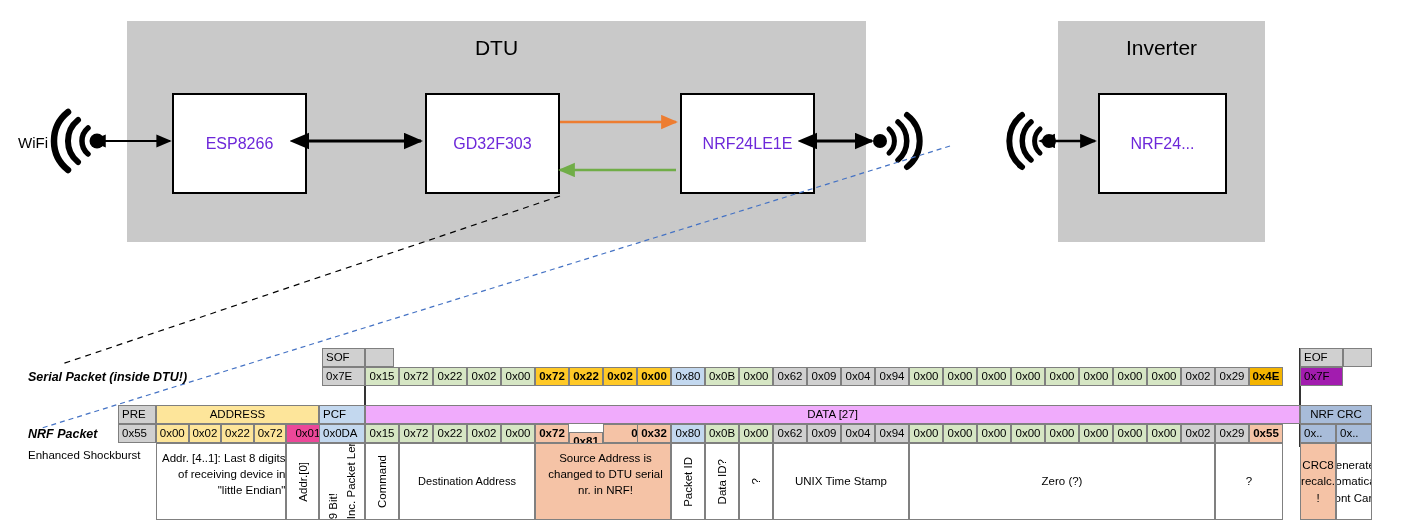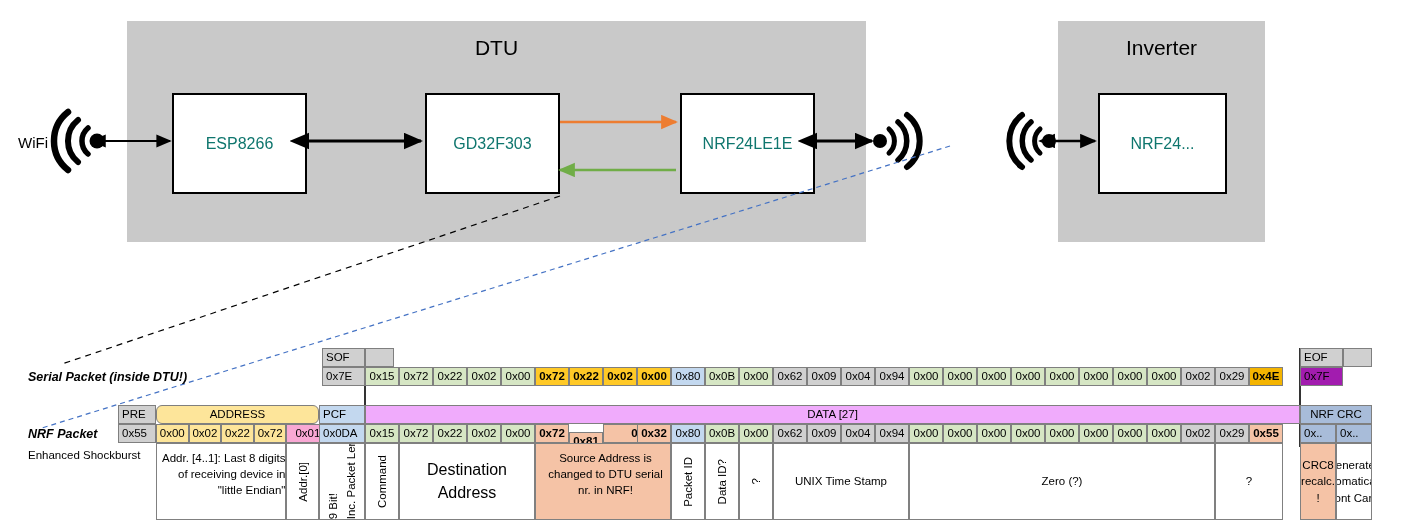--- a/index.html
+++ b/index.html
@@ -14,21 +14,21 @@
   .enclosure{
     position:absolute;background:#c9c9c9;border:1px solid #c9c9c9;
     display:flex;align-items:flex-start;justify-content:center;
   }
   .enclosure .encl-title{
     font-size:21px;color:#000;margin-top:14px;font-family:"Liberation Sans",sans-serif;
   }
   .chip{
     position:absolute;background:#ffffff;border:2.5px solid #000;
     display:flex;align-items:center;justify-content:center;
-    font-size:16px;color:#0f766e;
+    font-size:16px;color:#6d28d9;
   }
   .label-wifi{position:absolute;font-size:15px;}
 
   svg.overlay{position:absolute;left:0;top:0;width:1406px;height:523px;pointer-events:none;}
 
   
   .rowlabel{position:absolute;font-size:12.5px;font-style:italic;font-weight:bold;}
   .rowlabel.plain{font-style:normal;font-weight:normal;}
 
   .cell{
@@ -131,21 +131,21 @@
 <div class="rowlabel" style="left:28px;top:370px;">Serial Packet (inside DTU!)</div>
 <div class="rowlabel" style="left:28px;top:427px;">NRF Packet</div>
 <div class="rowlabel plain" style="left:28px;top:449px;font-size:11.5px;">Enhanced Shockburst</div>
 
 <div class="cell left hdr" style="left:322px;top:348px;width:43px;height:19px;background:#d0d0d0;">SOF</div>
 <div class="cell hdr" style="left:365px;top:348px;width:29px;height:19px;background:#d0d0d0;"></div>
 <div class="cell left hdr" style="left:1300px;top:348px;width:43px;height:19px;background:#d0d0d0;">EOF</div>
 <div class="cell hdr" style="left:1343px;top:348px;width:29px;height:19px;background:#d0d0d0;"></div>
 
 <div class="cell hdr" style="left:118px;top:405px;width:38px;height:19px;background:#d0d0d0;justify-content:flex-start;padding-left:3px;">PRE</div>
-<div class="cell hdr" style="left:156px;top:405px;width:163px;height:19px;background:#fde59a;border-radius:6px;">ADDRESS</div>
+<div class="cell hdr" style="left:156px;top:405px;width:163px;height:19px;background:#fde59a;">ADDRESS</div>
 <div class="cell hdr" style="left:319px;top:405px;width:46px;height:19px;background:#c3d8ef;justify-content:flex-start;padding-left:3px;">PCF</div>
 <div class="cell hdr" style="left:365px;top:405px;width:935px;height:19px;background:#f0abfc;">DATA [27]</div>
 <div class="cell hdr" style="left:1300px;top:405px;width:72px;height:19px;background:#a8bcd9;">NRF CRC</div>
 
 <div id="serial-bytes">
     <div class="cell left" style="left: 322px; top: 367px; width: 43px; height: 19px; background: rgb(208, 208, 208);">0x7E</div>
     <div class="cell" style="left: 365px; top: 367px; width: 34px; height: 19px; background: rgb(214, 230, 196);">0x15</div>
     <div class="cell" style="left: 399px; top: 367px; width: 34px; height: 19px; background: rgb(214, 230, 196);">0x72</div>
     <div class="cell" style="left: 433px; top: 367px; width: 34px; height: 19px; background: rgb(214, 230, 196);">0x22</div>
     <div class="cell" style="left: 467px; top: 367px; width: 34px; height: 19px; background: rgb(214, 230, 196);">0x02</div>
@@ -173,21 +173,21 @@
     <div class="cell" style="left: 1215px; top: 367px; width: 34px; height: 19px; background: rgb(208, 208, 208);">0x29</div>
     <div class="cell bold" style="left: 1249px; top: 367px; width: 34px; height: 19px; background: rgb(244, 180, 0);">0x4E</div>
     <div class="cell left" style="left: 1300px; top: 367px; width: 43px; height: 19px; background: #a21caf;">0x7F</div>
   </div>
 <div id="nrf-bytes">
     <div class="cell left" style="left: 118px; top: 424px; width: 38px; height: 19px; background: rgb(208, 208, 208);">0x55</div>
     <div class="cell" style="left: 156px; top: 424px; width: 32.6px; height: 19px; background: rgb(253, 229, 154);">0x00</div>
     <div class="cell" style="left: 188.6px; top: 424px; width: 32.6px; height: 19px; background: rgb(253, 229, 154);">0x02</div>
     <div class="cell" style="left: 221.2px; top: 424px; width: 32.6px; height: 19px; background: rgb(253, 229, 154);">0x22</div>
     <div class="cell" style="left: 253.8px; top: 424px; width: 32.6px; height: 19px; background: rgb(253, 229, 154);">0x72</div>
-    <div class="cell" style="left: 286.4px; top: 424px; width: 43px; height: 19px; background: #f9a8d4;">0x01</div>
+    <div class="cell" style="left: 286.4px; top: 424px; width: 43px; height: 19px; background: #ec4899;">0x01</div>
     <div class="cell left" style="left: 319px; top: 424px; width: 46px; height: 19px; background: rgb(195, 216, 239);">0x0DA</div>
     <div class="cell" style="left: 365px; top: 424px; width: 34px; height: 19px; background: rgb(214, 230, 196);">0x15</div>
     <div class="cell" style="left: 399px; top: 424px; width: 34px; height: 19px; background: rgb(214, 230, 196);">0x72</div>
     <div class="cell" style="left: 433px; top: 424px; width: 34px; height: 19px; background: rgb(214, 230, 196);">0x22</div>
     <div class="cell" style="left: 467px; top: 424px; width: 34px; height: 19px; background: rgb(214, 230, 196);">0x02</div>
     <div class="cell" style="left: 501px; top: 424px; width: 34px; height: 19px; background: rgb(214, 230, 196);">0x00</div>
     <div class="cell bold" style="left: 535px; top: 424px; width: 34px; height: 19px; background: rgb(245, 195, 166);">0x72</div>
     <div class="cell bold" style="left: 569px; top: 424px; width: 34px; height: 19px; background: rgb(245, 195, 166); margin-top: 8px;">0x81</div>
     <div class="cell bold" style="left: 603px; top: 424px; width: 34px; height: 19px; background: rgb(245, 195, 166); padding-left: 40px;">0x88</div>
     <div class="cell bold" style="left: 637px; top: 424px; width: 34px; height: 19px; background: rgb(245, 195, 166);">0x32</div>
@@ -220,21 +220,21 @@
     <div style="position: absolute; left: 286.4px; top: 443px; width: 32.6px; height: 77px; box-sizing: border-box; border: 1px solid rgb(128, 128, 128); background: rgb(255, 255, 255); display: flex; align-items: center; justify-content: center; font-size: 11.5px; line-height: 1.4; text-align: center; overflow: hidden;">
       <span class="vert">Addr.[0]</span>
     </div>
     <div style="position: absolute; left: 319px; top: 443px; width: 46px; height: 77px; box-sizing: border-box; border: 1px solid rgb(128, 128, 128); background: rgb(255, 255, 255); display: flex; align-items: center; justify-content: center; font-size: 11.5px; line-height: 1.4; text-align: center; overflow: hidden; flex-direction: row; gap: 2px;">
       <span class="vert" style="align-self: flex-end;">9 Bit!</span>
       <span class="vert" style="align-self: flex-end;">Inc. Packet Length</span>
     </div>
     <div style="position: absolute; left: 365px; top: 443px; width: 34px; height: 77px; box-sizing: border-box; border: 1px solid rgb(128, 128, 128); background: rgb(255, 255, 255); display: flex; align-items: center; justify-content: center; font-size: 11.5px; line-height: 1.4; text-align: center; overflow: hidden;">
       <span class="vert">Command</span>
     </div>
-    <div style="position: absolute; left: 399px; top: 443px; width: 136px; height: 77px; box-sizing: border-box; border: 1px solid rgb(128, 128, 128); background: rgb(255, 255, 255); display: flex; align-items: center; justify-content: center; font-size: 16px; line-height: 1.4; text-align: center; overflow: hidden;">
+    <div style="position: absolute; left: 399px; top: 443px; width: 136px; height: 77px; box-sizing: border-box; border: 1px solid rgb(128, 128, 128); background: rgb(255, 255, 255); display: flex; align-items: center; justify-content: center; font-size: 11px; line-height: 1.4; text-align: center; overflow: hidden;">
       <span>Destination Address</span>
     </div>
     <div style="position: absolute; left: 535px; top: 443px; width: 136px; height: 77px; box-sizing: border-box; border: 1px solid rgb(128, 128, 128); background: rgb(245, 195, 166); display: flex; align-items: flex-start; justify-content: flex-start; font-size: 11.5px; line-height: 1.4; text-align: center; overflow: hidden; padding-top: 6px; padding-left: 5px;">
       <span style="text-align: center;">Source Address is changed to DTU serial nr. in NRF!</span>
     </div>
     <div style="position: absolute; left: 671px; top: 443px; width: 34px; height: 77px; box-sizing: border-box; border: 1px solid rgb(128, 128, 128); background: rgb(255, 255, 255); display: flex; align-items: center; justify-content: center; font-size: 11.5px; line-height: 1.4; text-align: center; overflow: hidden;">
       <span class="vert">Packet ID</span>
     </div>
     <div style="position: absolute; left: 705px; top: 443px; width: 34px; height: 77px; box-sizing: border-box; border: 1px solid rgb(128, 128, 128); background: rgb(255, 255, 255); display: flex; align-items: center; justify-content: center; font-size: 11.5px; line-height: 1.4; text-align: center; overflow: hidden;">
       <span class="vert">Data ID?</span>

